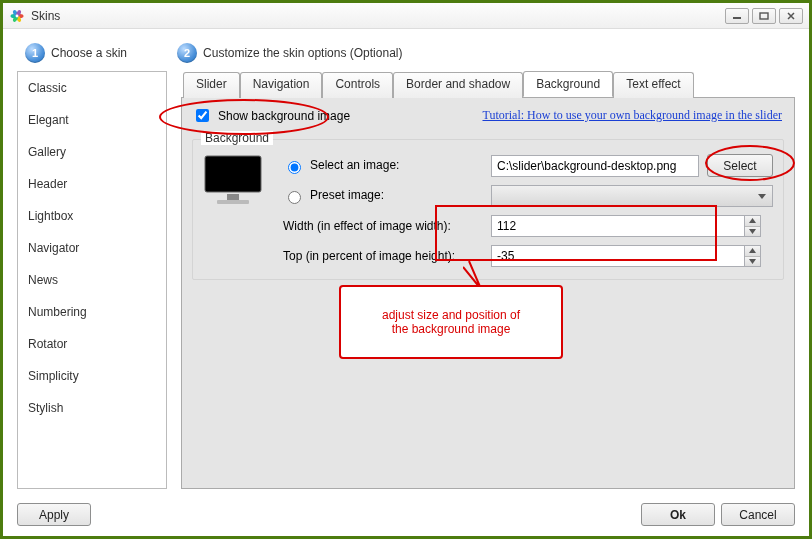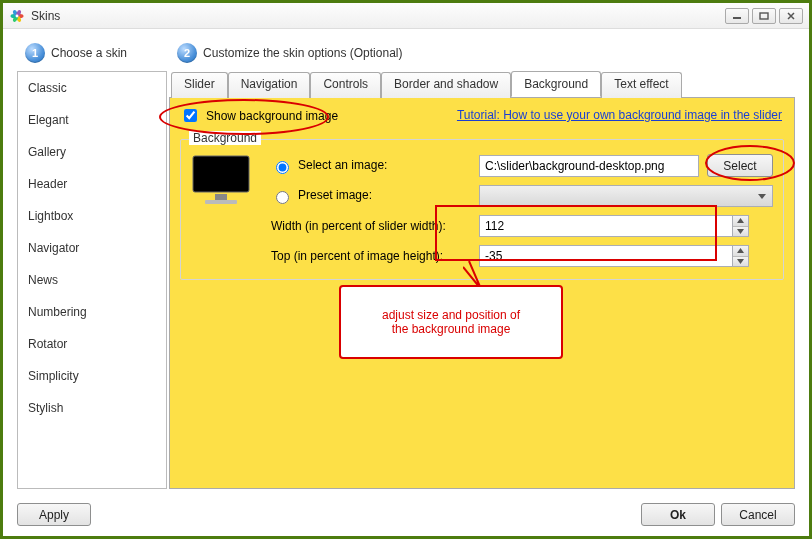--- a/index.html
+++ b/index.html
@@ -8,30 +8,30 @@
 .titlebar { height: 26px; background: linear-gradient(#fdfdfd,#f0f0f0); border-bottom: 1px solid #ddd; display: flex; align-items: center; padding: 0 6px; }
 .titlebar .app-icon { width: 16px; height: 16px; margin-right: 6px; position: relative; }
 .titlebar .title { flex: 1; color: #333; }
 .winbtns { display: flex; gap: 3px; }
 .winbtn { width: 24px; height: 16px; border: 1px solid #aaa; border-radius: 2px; background: linear-gradient(#fafafa,#e8e8e8); display: flex; align-items: center; justify-content: center; cursor: pointer; color:#555;}
 .winbtn svg { pointer-events:none; }
 .content { padding: 14px 14px 10px 14px; position: relative; height: calc(100% - 26px); }
 .steps { display: flex; gap: 40px; margin-bottom: 8px; padding-left: 8px; }
 .step { display: flex; align-items: center; gap: 6px; color: #333; }
 .stepnum { width: 20px; height: 20px; border-radius: 50%; background: radial-gradient(circle at 35% 30%, #bcdcff, #4a90d9 60%, #1e6fc0); color: #fff; font-weight: bold; display: flex; align-items: center; justify-content: center; font-size: 11px; box-shadow: inset 0 -1px 1px rgba(0,0,0,.2); }
-.body { display: flex; gap: 2px; height: 418px; }
+.body { display: flex; gap: 14px; height: 418px; }
 .sidebar { width: 150px; border: 1px solid #bbb; background: #fff; }
 .sidebar-item { padding: 9px 10px; cursor: pointer; color: #333; }
 .right { flex: 1; display:flex; flex-direction:column; }
 .tabs { display: flex; border-bottom: 1px solid #aaa; padding-left: 2px; }
 .tab { padding: 4px 12px; border: 1px solid #aaa; border-bottom: none; background: linear-gradient(#fdfdfd,#eee); margin-right: 0; position: relative; top: 1px; border-top-left-radius: 3px; border-top-right-radius: 3px; cursor: pointer; color:#333;}
 .tab.active { background: #fff; border-bottom: 1px solid #fff; top:0; padding-top:5px; padding-bottom:5px; z-index:2; }
-.tabpanel { border: 1px solid #aaa; border-top: none; flex:1; padding: 8px 10px 24px 10px; position: relative; background:#fde047;}
+.tabpanel { border: 1px solid #aaa; border-top: none; flex:1; padding: 8px 10px 24px 10px; position: relative; background:#e5e5e5;}
 .row-chk { display: flex; align-items: center; gap: 6px; margin-bottom: 4px; }
-.tutorial { position: absolute; right: 12px; top: 10px; color: #1a3fd4; text-decoration: underline; cursor: pointer; }
+.tutorial { position: absolute; right: 12px; top: 10px; color: #1a3fd4; text-decoration: underline; cursor: pointer; font-family: Liberation Serif, serif; }
 .groupbox { border: 1px solid #d4d4d4; border-radius: 2px; padding: 14px 10px 12px 10px; position: relative; margin-top: 14px; }
 .groupbox .caption { position: absolute; top: -9px; left: 8px; background: #fff; padding: 0 4px; color: #333; }
 .grid { display: grid; grid-template-columns: 72px 200px 1fr auto; row-gap: 8px; column-gap: 8px; align-items: center; }
 .monitor { grid-row: 1 / span 4; align-self: start; width: 60px; }
 .radio-row { display: flex; gap: 6px; }
 input[type=text] { height: 22px; border: 1px solid #abadb3; padding: 2px 5px; background: #fff; width: 100%; }
 .btn { height: 23px; border: 1px solid #8e8f8f; border-radius: 3px; background: linear-gradient(#f7f7f7,#e3e3e3); padding: 0 14px; cursor: pointer; color:#222;}
 .dropdown { height: 22px; border: 1px solid #abadb3; background: linear-gradient(#f0f0f0,#d8d8d8); position: relative; cursor: pointer; }
 .dropdown::after { content:""; position:absolute; right:6px; top:8px; width:0;height:0;border-left:4px solid transparent;border-right:4px solid transparent;border-top:5px solid #555;}
 .spinner { display:flex; height:22px; }
@@ -152,21 +152,21 @@
               </div>
               <input type="text" value="C:\slider\background-desktop.png" style="">
               <button class="btn" style="min-width:66px;">Select</button>
 
               <div class="radio-row">
                 <input type="radio" name="bgsrc" style="">
                 <span>Preset image:</span>
               </div>
               <div class="dropdown" style="grid-column:3 / span 2;"></div>
 
-              <div style="grid-column:2;">Width (in percent of slider width):</div>
+              <div style="grid-column:2;">Width (in effect of image width):</div>
               <div class="spinner" style="grid-column:3 / span 2; max-width:270px;">
                 <input type="text" value="112" style="">
                 <div class="spinbtns">
                   <div class="spinbtn">
                       <svg viewBox="0 0 7 5">
                         <path d="M0 5 L3.5 0 L7 5 Z" fill="#555"></path>
                       </svg>
                     </div>
                   <div class="spinbtn">
                       <svg viewBox="0 0 7 5">

